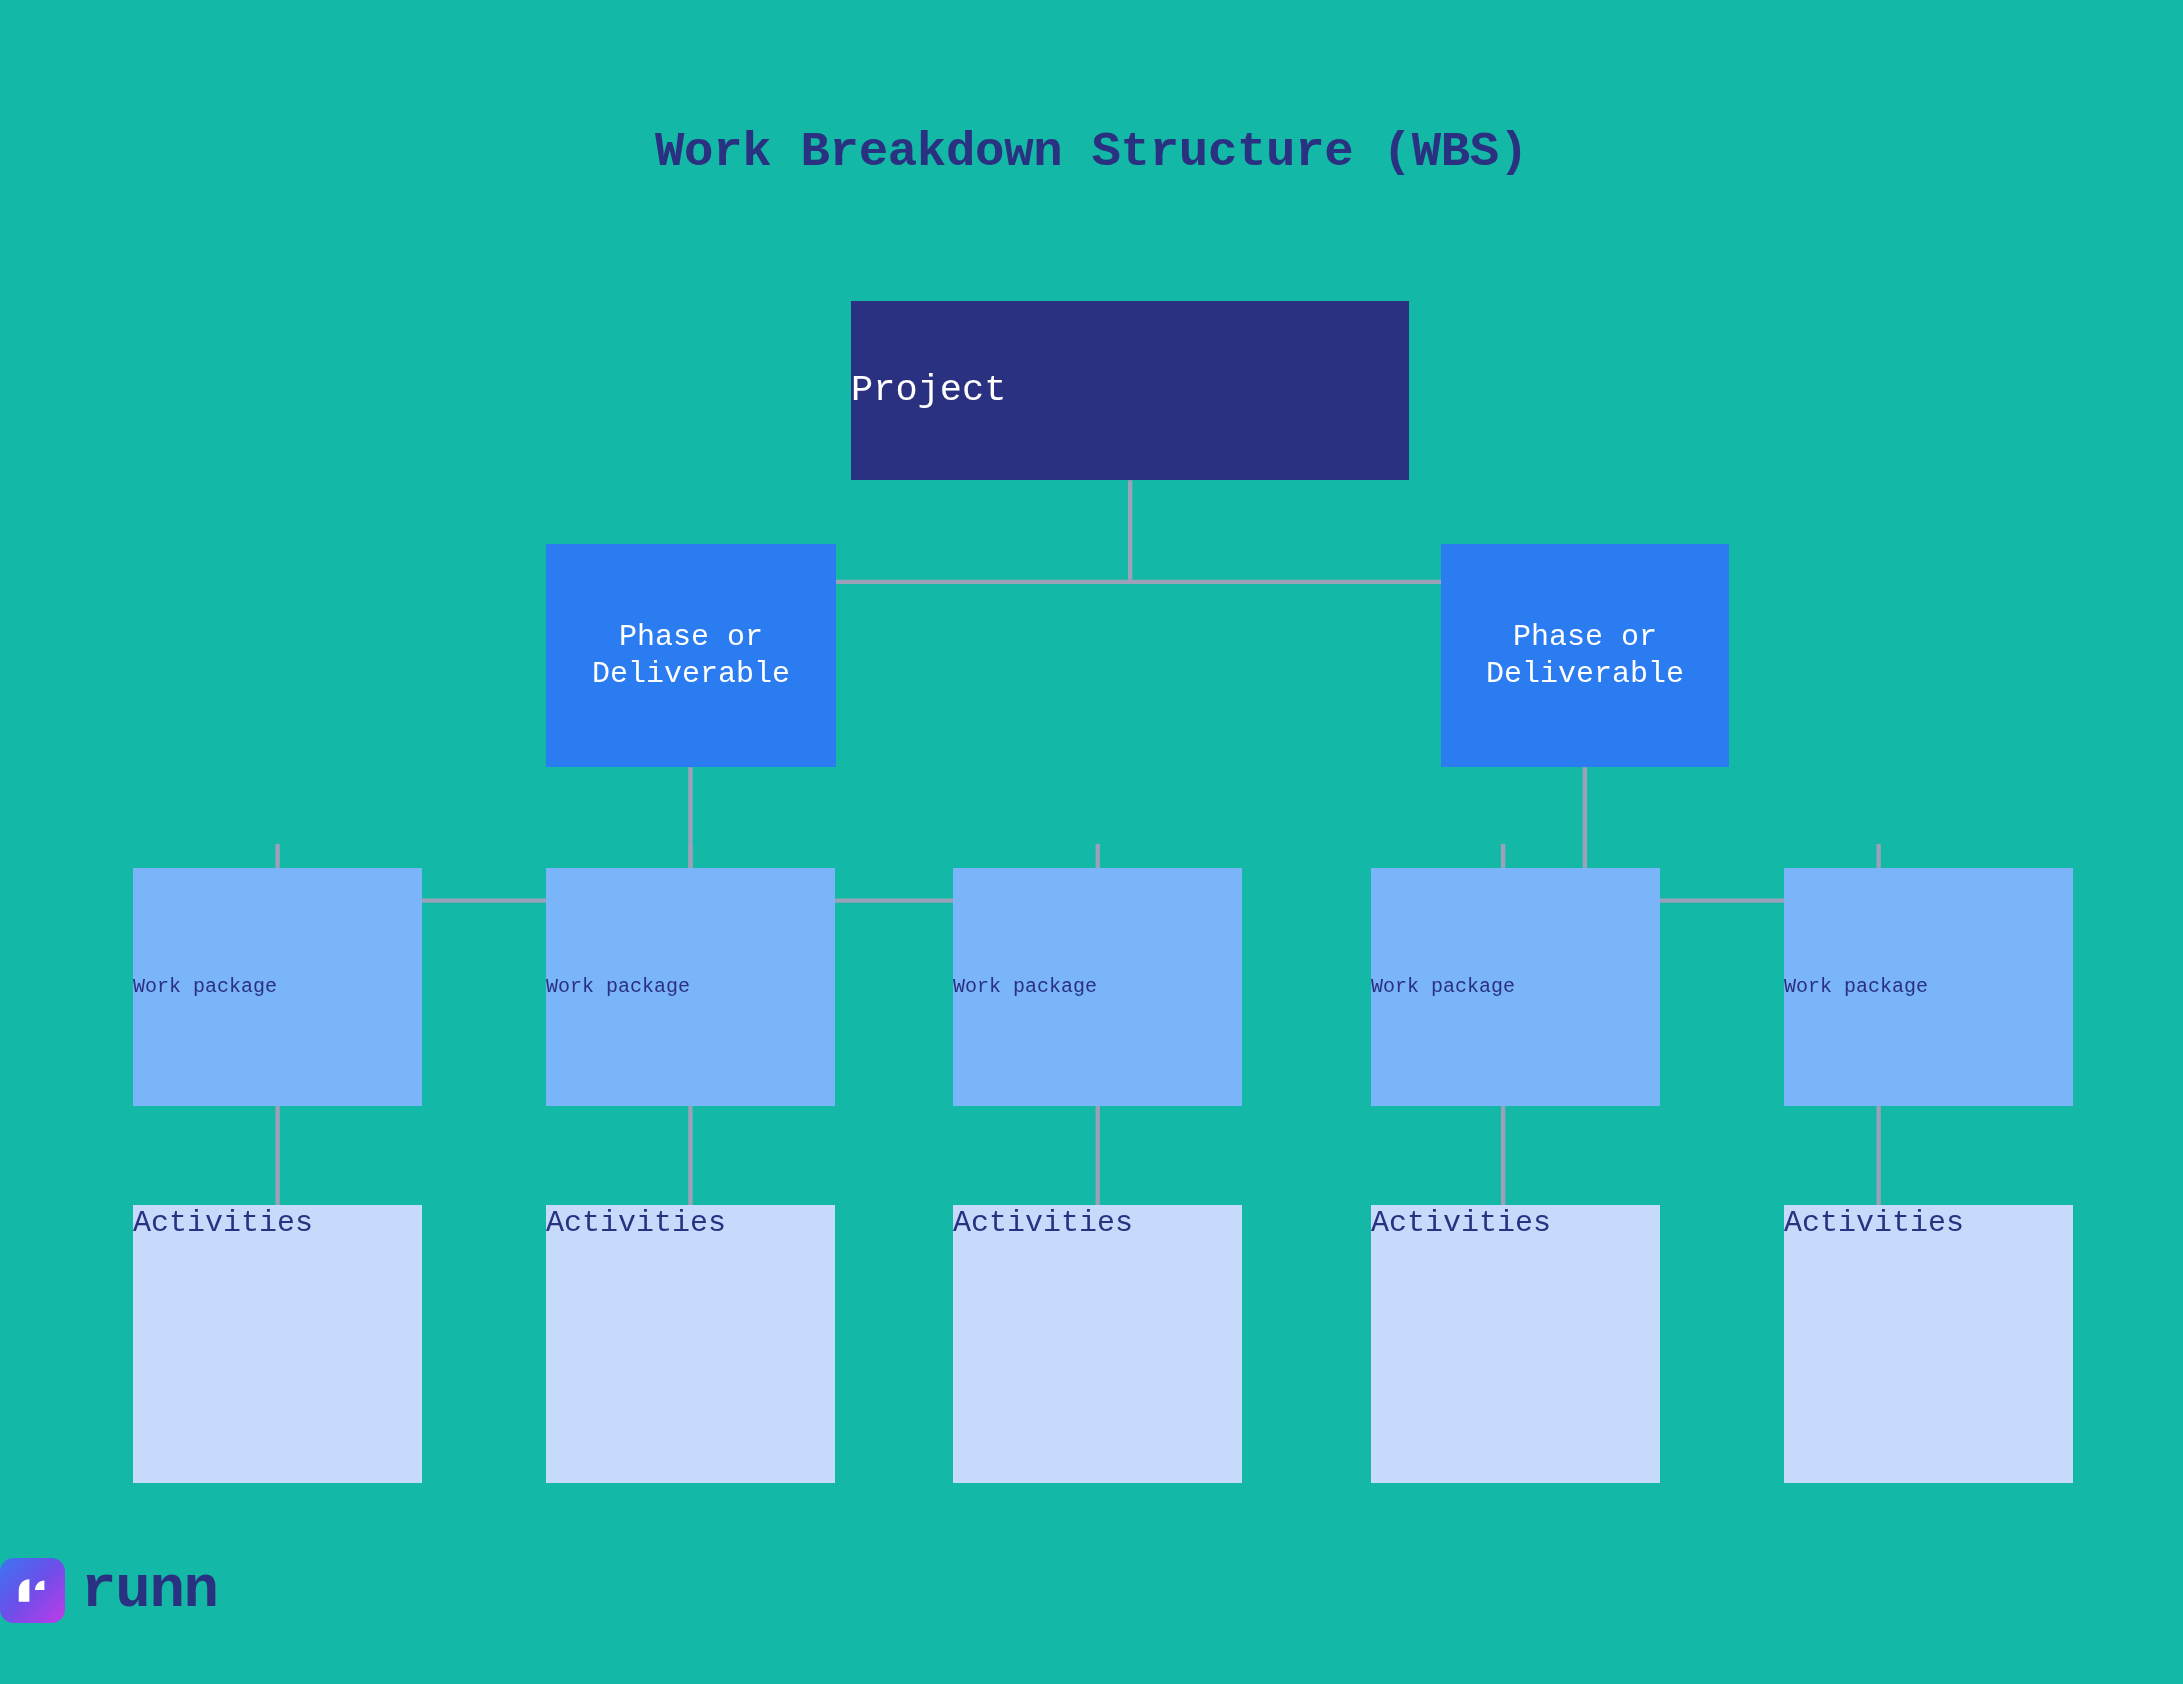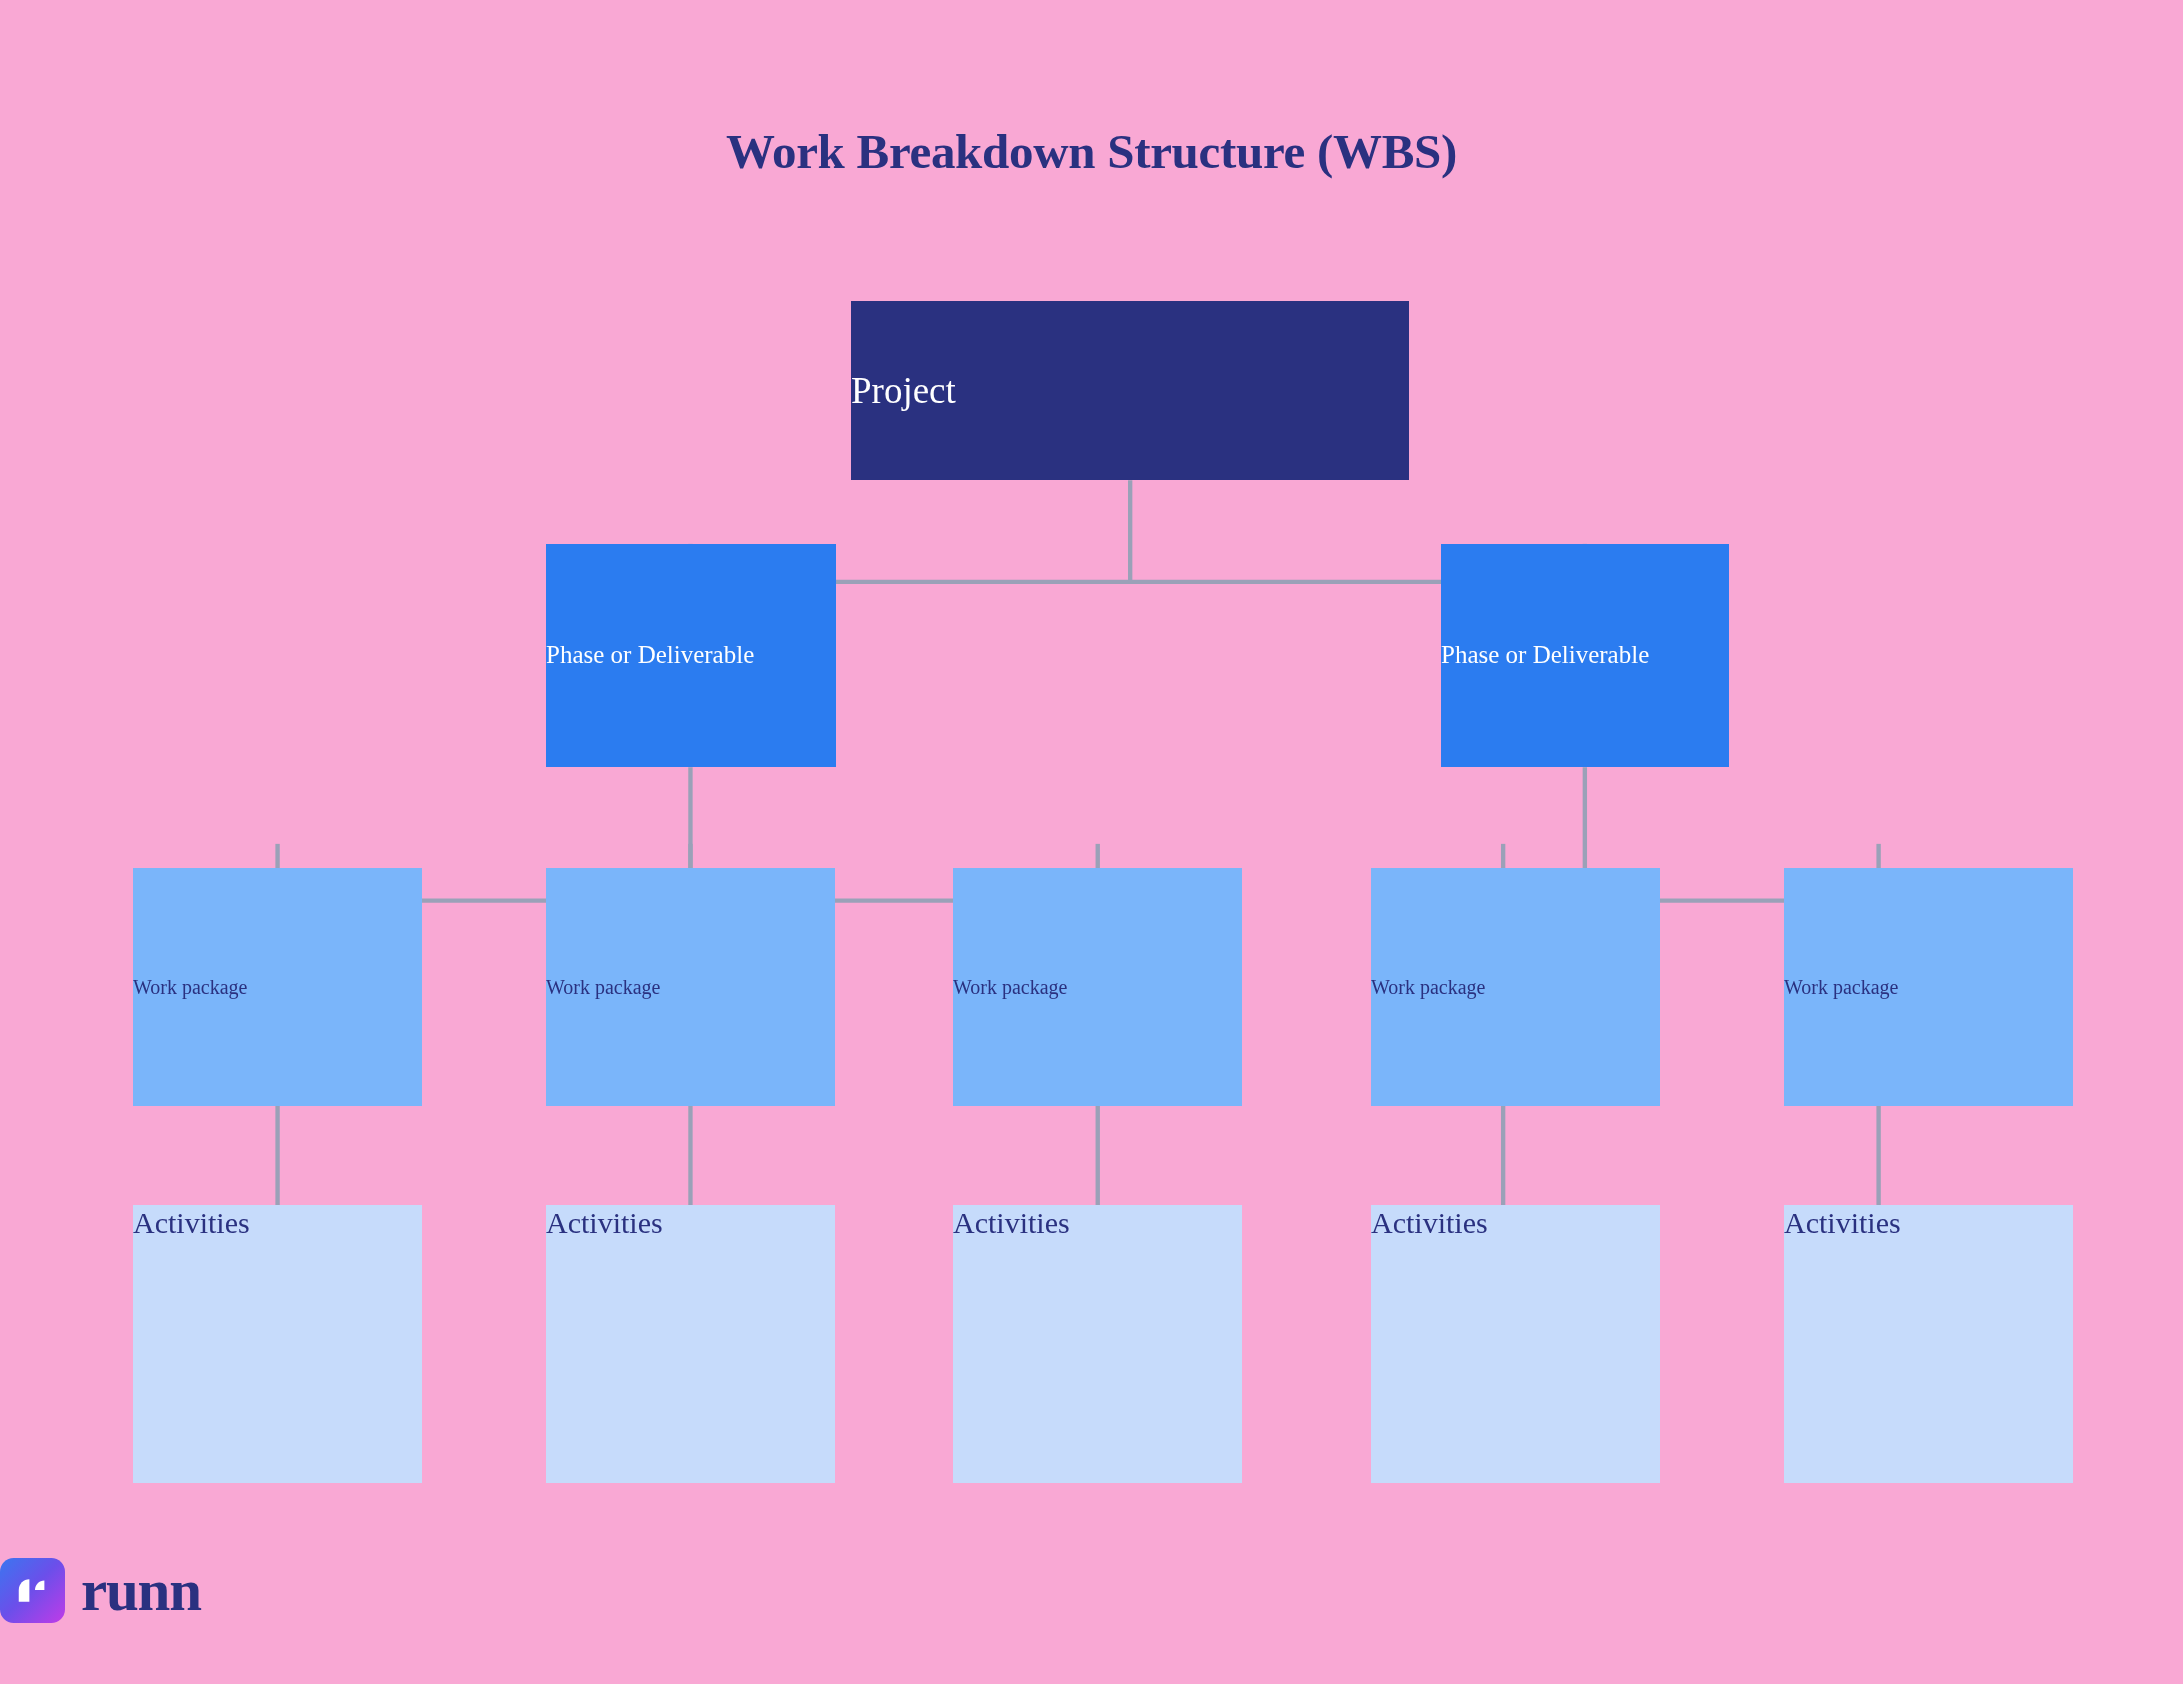--- a/index.html
+++ b/index.html
@@ -4,23 +4,23 @@
 <style>
   html, body {
     margin: 0;
     padding: 0;
     background: #F7F9FC;
   }
   #stage {
     position: relative;
     width: 2183px;
     height: 1684px;
-    background: #f9a8d4;
+    background: #14b8a6;
     overflow: hidden;
-    font-family: Liberation Serif, serif;
+    font-family: Liberation Mono, monospace;
   }
 
   
   #page-title {
     position: absolute;
     left: 0;
     top: 124px;
     width: 2183px;
     text-align: center;
     font-size: 49px;
@@ -55,21 +55,21 @@
     background: #2A3180;
     color: #FFFFFF;
     align-items: center;
     font-size: 37px;
     font-weight: 400;
   }
   .node.phase {
     background: #2B7CF0;
     color: #FFFFFF;
     align-items: center;
-    font-size: 25px;
+    font-size: 30px;
     font-weight: 400;
   }
   .node.package {
     background: #7AB5FA;
     color: #2A3180;
     align-items: center;
     font-size: 20px;
     font-weight: 400;
     margin-top: 24px;
   }

